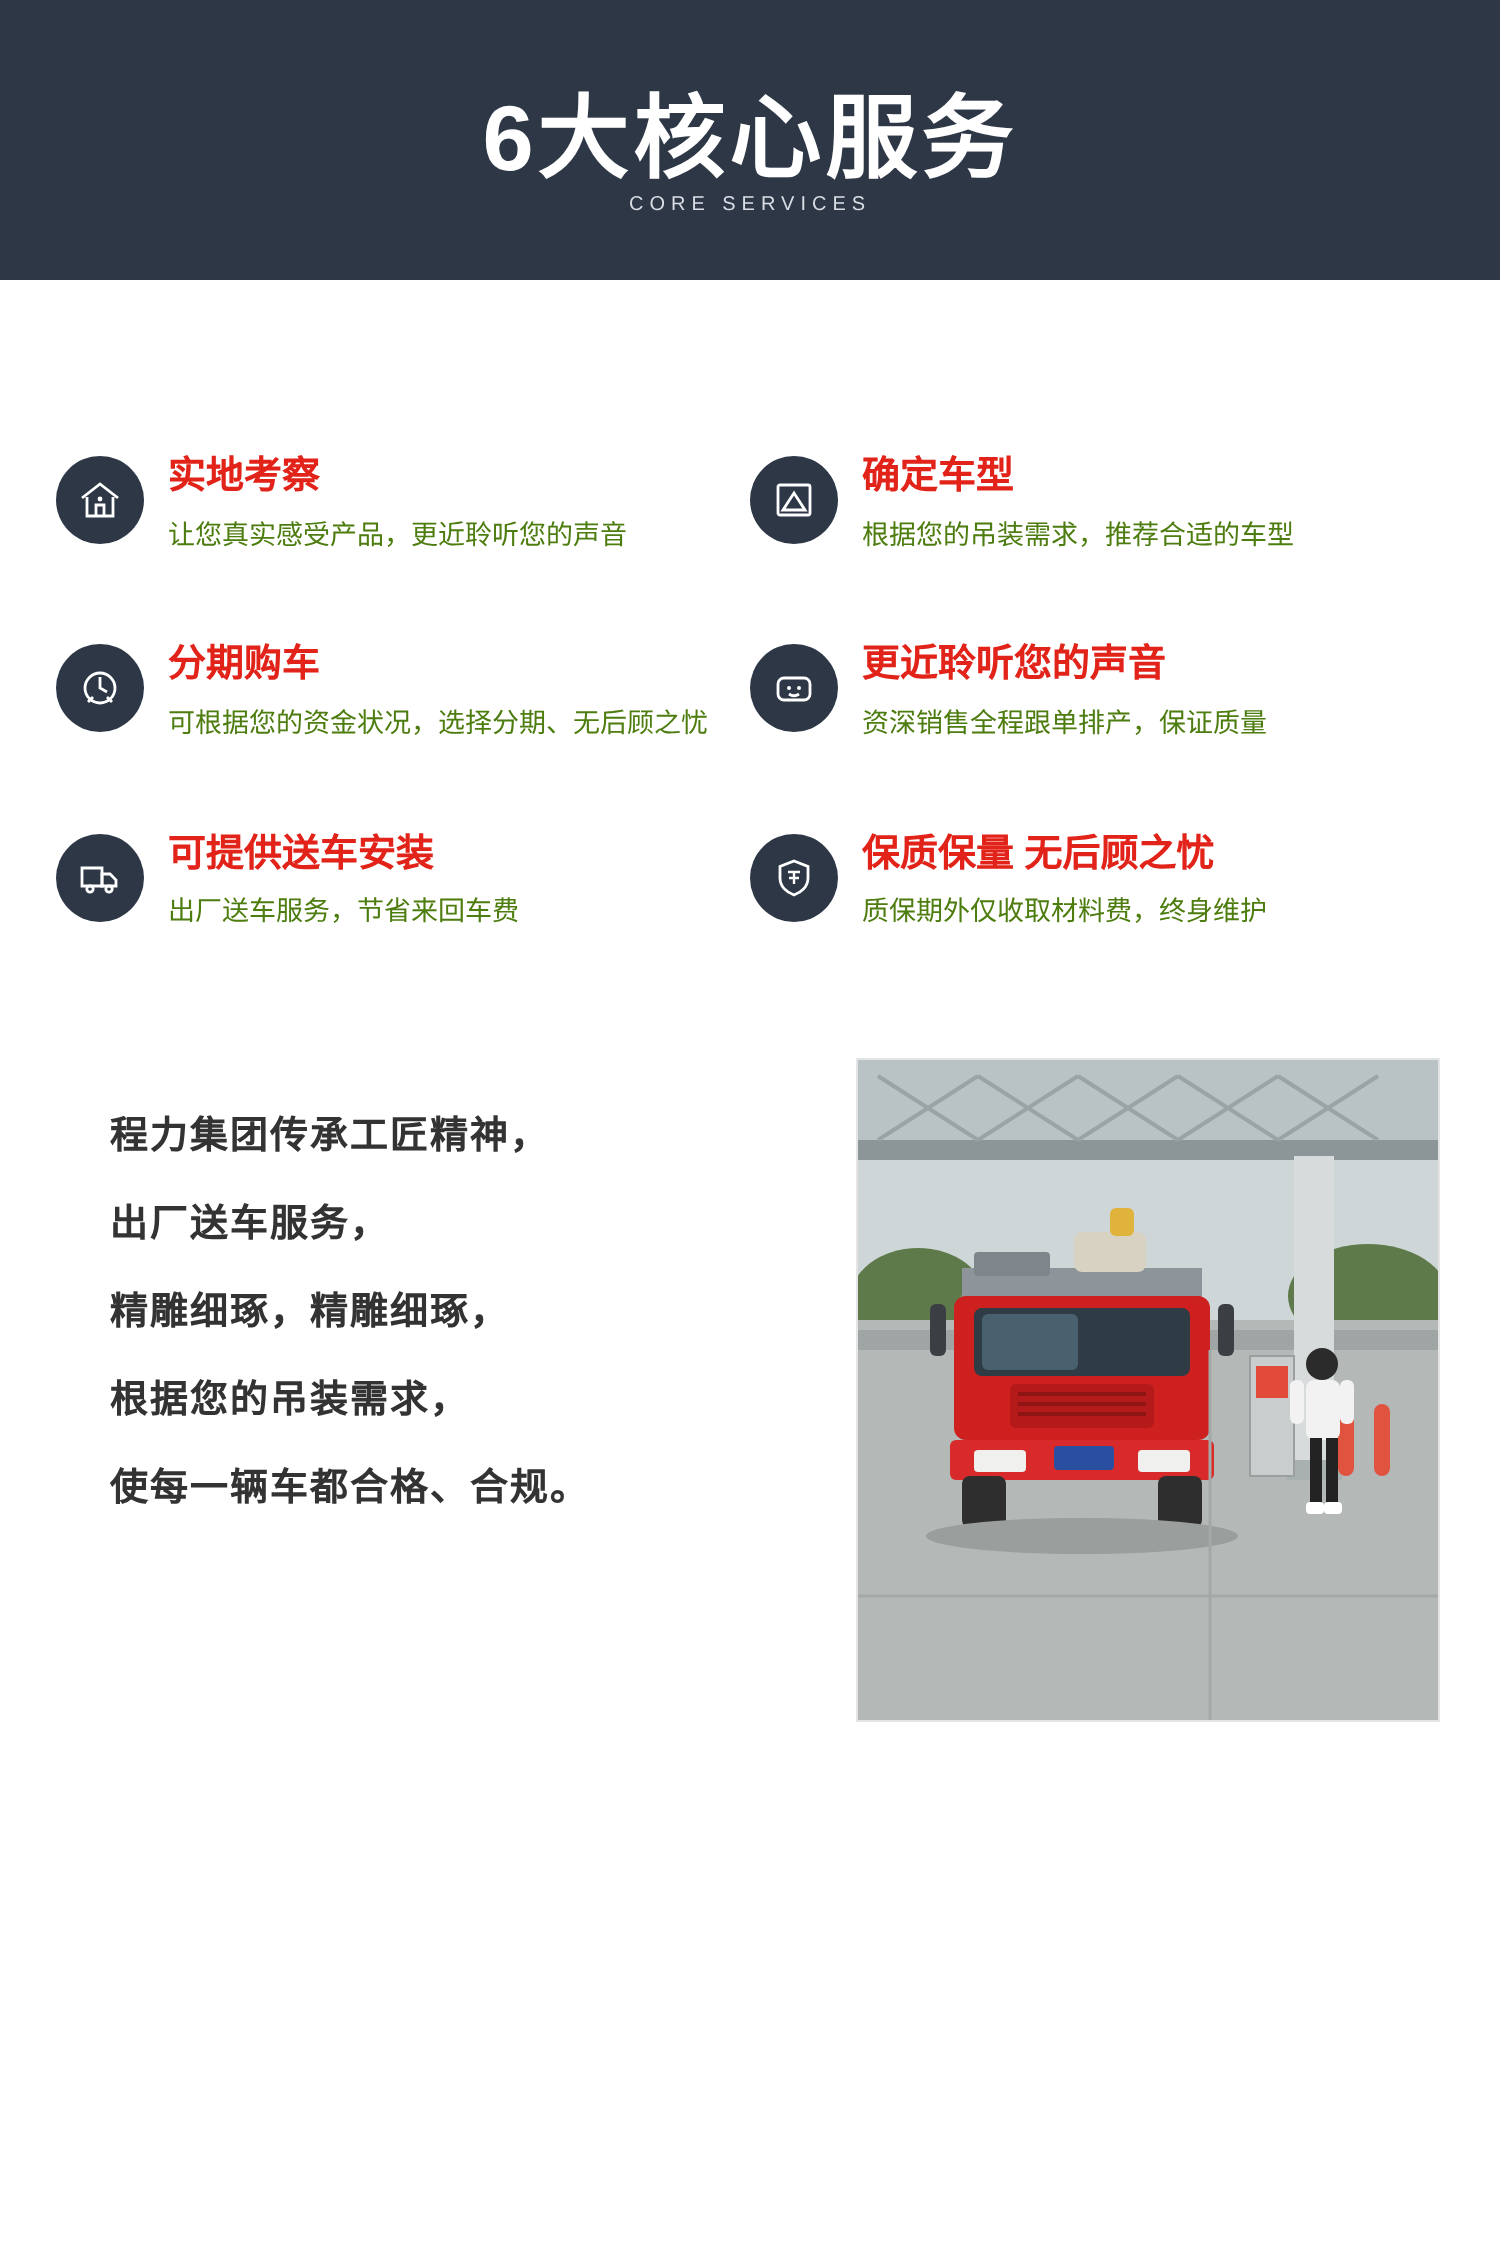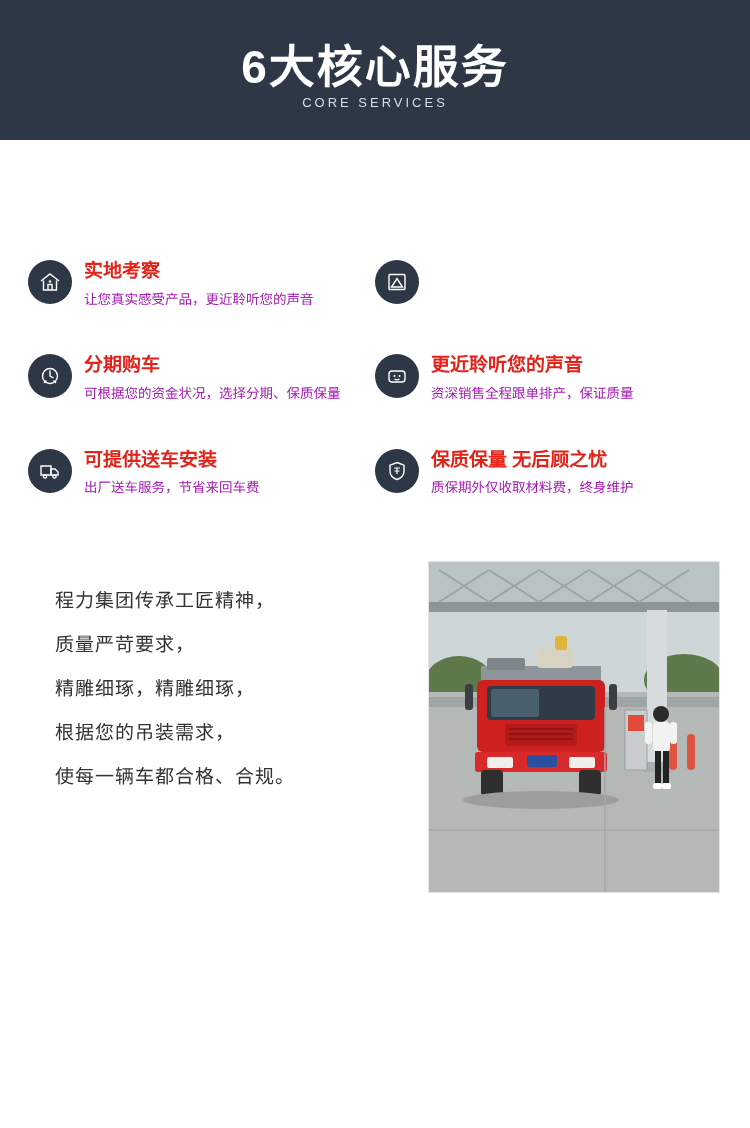--- a/index.html
+++ b/index.html
@@ -30,29 +30,29 @@
   .header-title {
     color: #ffffff;
     font-size: 46px;
     font-weight: bold;
     letter-spacing: 2px;
     line-height: 1.2;
     margin: 0;
   }
   .header-sub {
     color: #d9dde4;
-    font-size: 13px;
+    font-size: 10px;
     letter-spacing: 3px;
     font-weight: normal;
     text-align: right;
   }
 
   
   .services {
-    margin-top: 118px;
+    margin-top: 86px;
     padding: 0 28px 0 28px;
     display: grid;
     grid-template-columns: 1fr 1fr;
     grid-row-gap: 44px;
     grid-column-gap: 0px;
   }
   .service-item {
     display: flex;
     align-items: flex-start;
   }
@@ -76,21 +76,21 @@
   }
   .service-title {
     color: #e2231a;
     font-size: 19px;
     font-weight: bold;
     line-height: 1.25;
     margin: 0 0 8px 0;
     white-space: nowrap;
   }
   .service-desc {
-    color: #a21caf;
+    color: #4d7c0f;
     font-size: 13.5px;
     line-height: 1.3;
     margin: 0;
     white-space: nowrap;
   }
 
   
   .bottom {
     margin-top: 64px;
     display: flex;
@@ -100,20 +100,21 @@
   .slogan {
     flex: 1;
     padding-top: 18px;
   }
   .slogan-line {
     color: #333333;
     font-size: 19px;
     line-height: 44px;
     letter-spacing: 1px;
     white-space: nowrap;
+    font-weight: bold;
   }
   .photo {
     width: 290px;
     height: 330px;
     border: 1px solid #e4e4e4;
     overflow: hidden;
     position: relative;
     background: #9aa3a6;
   }
   .photo svg { display:block; }
@@ -143,34 +144,38 @@
     </div>
   </div>
 
   <div class="service-item">
     <div class="service-icon">
       <svg width="24" height="24" viewBox="0 0 24 24" fill="none" stroke="#ffffff" stroke-width="1.4">
         <rect x="4" y="4.5" width="16" height="15" rx="1"></rect>
         <path d="M6.5 17 L12 8.5 L17.5 17 Z"></path>
       </svg>
     </div>
+    <div class="service-text">
+      <div class="service-title">确定车型</div>
+      <div class="service-desc">根据您的吊装需求，推荐合适的车型</div>
+    </div>
   </div>
 
   <div class="service-item">
     <div class="service-icon">
       <svg width="24" height="24" viewBox="0 0 24 24" fill="none" stroke="#ffffff" stroke-width="1.4">
         <circle cx="12" cy="12" r="7.5"></circle>
         <path d="M12 6.5 V12 L15.5 14"></path>
         <path d="M8.5 16.5 L6 19"></path>
         <path d="M15.5 16.5 L18 19"></path>
       </svg>
     </div>
     <div class="service-text">
       <div class="service-title">分期购车</div>
-      <div class="service-desc">可根据您的资金状况，选择分期、保质保量</div>
+      <div class="service-desc">可根据您的资金状况，选择分期、无后顾之忧</div>
     </div>
   </div>
 
   <div class="service-item">
     <div class="service-icon">
       <svg width="24" height="24" viewBox="0 0 24 24" fill="none" stroke="#ffffff" stroke-width="1.4">
         <rect x="4" y="7" width="16" height="11" rx="3"></rect>
         <circle cx="9.5" cy="12" r="1" fill="#ffffff" stroke="none"></circle>
         <circle cx="14.5" cy="12" r="1" fill="#ffffff" stroke="none"></circle>
         <path d="M9.5 15 Q12 16.8 14.5 15"></path>
@@ -208,21 +213,21 @@
       <div class="service-title">保质保量 无后顾之忧</div>
       <div class="service-desc">质保期外仅收取材料费，终身维护</div>
     </div>
   </div>
 
 </div>
 
 <div class="bottom">
   <div class="slogan">
     <div class="slogan-line">程力集团传承工匠精神，</div>
-    <div class="slogan-line">质量严苛要求，</div>
+    <div class="slogan-line">出厂送车服务，</div>
     <div class="slogan-line">精雕细琢，精雕细琢，</div>
     <div class="slogan-line">根据您的吊装需求，</div>
     <div class="slogan-line">使每一辆车都合格、合规。</div>
   </div>
 
   <div class="photo">
     <svg width="290" height="330" viewBox="0 0 290 330">
 
       <rect x="0" y="0" width="290" height="130" fill="#cfd6d8"></rect>
 

